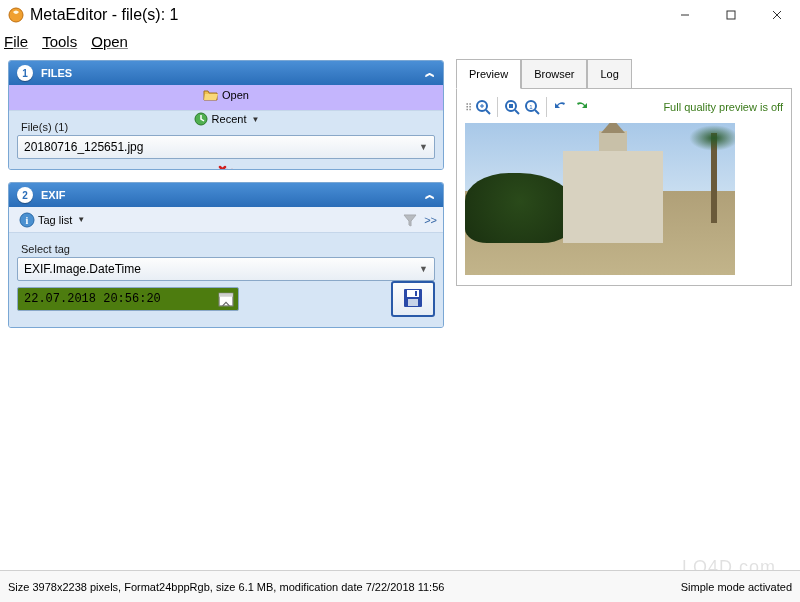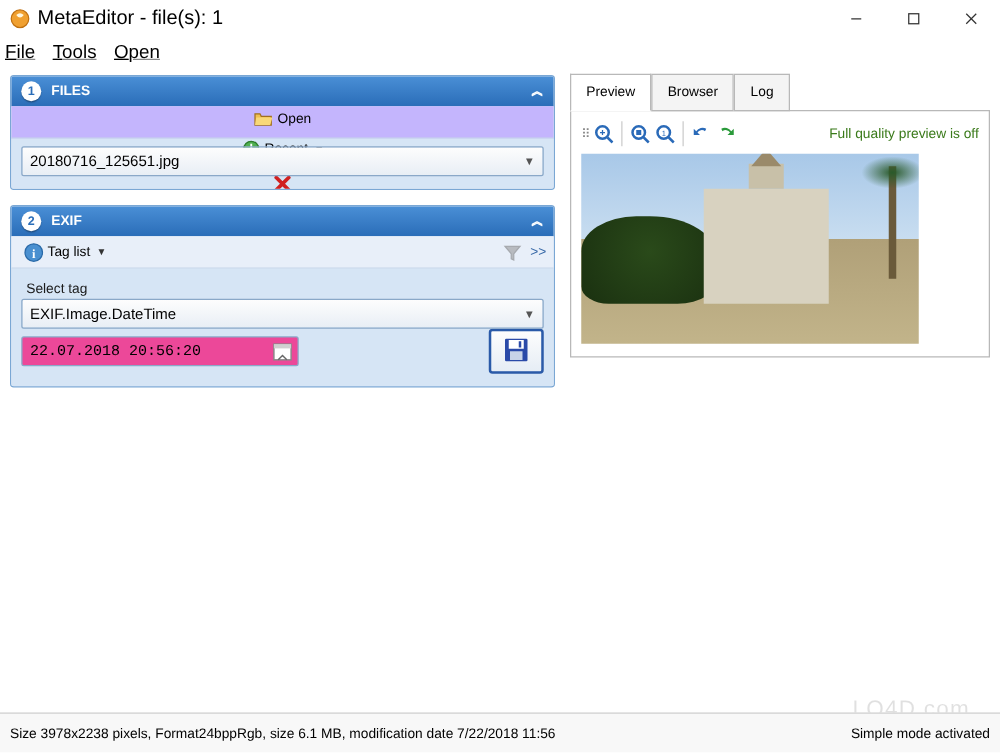--- a/index.html
+++ b/index.html
@@ -22,21 +22,21 @@
 .toolbar-row { display: flex; align-items: center; gap: 4px; height: 26px; background: #c4b5fd; border-bottom: 1px solid #c5d6ea; padding: 0 6px; flex-direction: column; }
 .tb-btn { display: flex; align-items: center; gap: 3px; padding: 2px 4px; font-size: 11px; cursor: default; }
 .tb-sep { width: 1px; height: 18px; background: #a0b8d4; margin: 0 2px; }
 .icon-sm { width: 16px; height: 16px; display: inline-block; }
 .dropdown-arrow { font-size: 8px; color: #333; margin-left: 2px; }
 .field-label { font-size: 11px; color: #1a1a1a; margin: 4px 0 2px 4px; }
 .combo { width: 100%; height: 24px; border: 1px solid #8aa8c8; background: linear-gradient(to bottom, #fdfdfd, #e8eef5); display: flex; align-items: center; padding: 0 6px; font-size: 12px; position: relative; border-radius: 2px; }
 .combo .arrow { position: absolute; right: 6px; font-size: 9px; color: #555; }
 .tags-bar { display: flex; align-items: center; height: 26px; background: #e8eff9; border-bottom: 1px solid #c5d6ea; padding: 0 6px; gap: 4px; }
 .value-row { display: flex; align-items: center; gap: 8px; }
-.value-input { flex: 0 0 222px; height: 24px; border: 1px solid #8aa8c8; background: #ec4899; display: flex; align-items: center; padding: 0 6px; font-family: "Courier New", monospace; font-size: 12px; position: relative; border-radius: 2px; }
+.value-input { flex: 0 0 222px; height: 24px; border: 1px solid #8aa8c8; background: #4d7c0f; display: flex; align-items: center; padding: 0 6px; font-family: "Courier New", monospace; font-size: 12px; position: relative; border-radius: 2px; }
 .value-input .picker { position: absolute; right: 4px; width: 16px; height: 16px; display:flex; align-items:center; justify-content:center; }
 .save-btn { width: 44px; height: 36px; border: 2px solid #2a5aa8; background: linear-gradient(to bottom, #fdfdfd, #e6edf5); border-radius: 3px; display: flex; align-items: center; justify-content: center; margin-left: auto; }
 .right-col { flex: 1; padding: 6px 8px 0 4px; }
 .tabs { display: flex; gap: 0; }
 .tab { border: 1px solid #b8b8b8; padding: 8px 12px; font-size: 11px; background: #fff; border-bottom: 1px solid #fff; position: relative; top: 1px; }
 .tab.inactive { background: #f4f4f4; border-bottom: 1px solid #b8b8b8; }
 .tab-panel { border: 1px solid #b8b8b8; padding: 4px; }
 .preview-toolbar { display: flex; align-items: center; gap: 4px; height: 28px; padding: 0 4px; }
 .preview-toolbar .grip { width: 6px; font-size: 10px; color: #888; letter-spacing: -2px; }
 .preview-toolbar .sep { width: 1px; height: 20px; background: #ccc; margin: 0 2px; }
@@ -122,20 +122,21 @@
               </svg></span>
         </span>
         <span class="tb-btn">
           <span class="icon-sm"><svg viewBox="0 0 16 16">
                 <path d="M2 4l5 5M7 4L2 9" stroke="#d02020" stroke-width="2.5" stroke-linecap="round"></path>
                 <path d="M9 7l5 5M14 7l-5 5" stroke="#d02020" stroke-width="2.5" stroke-linecap="round"></path>
               </svg></span>
         </span>
       </div>
       <div class="panel-body">
+        <div class="field-label">File(s) (1)</div>
         <div class="combo">
           <span>20180716_125651.jpg</span>
           <span class="arrow">▼</span>
         </div>
       </div>
     </div>
 
     <div class="panel">
       <div class="panel-header">
         <span class="num-badge">2</span>

